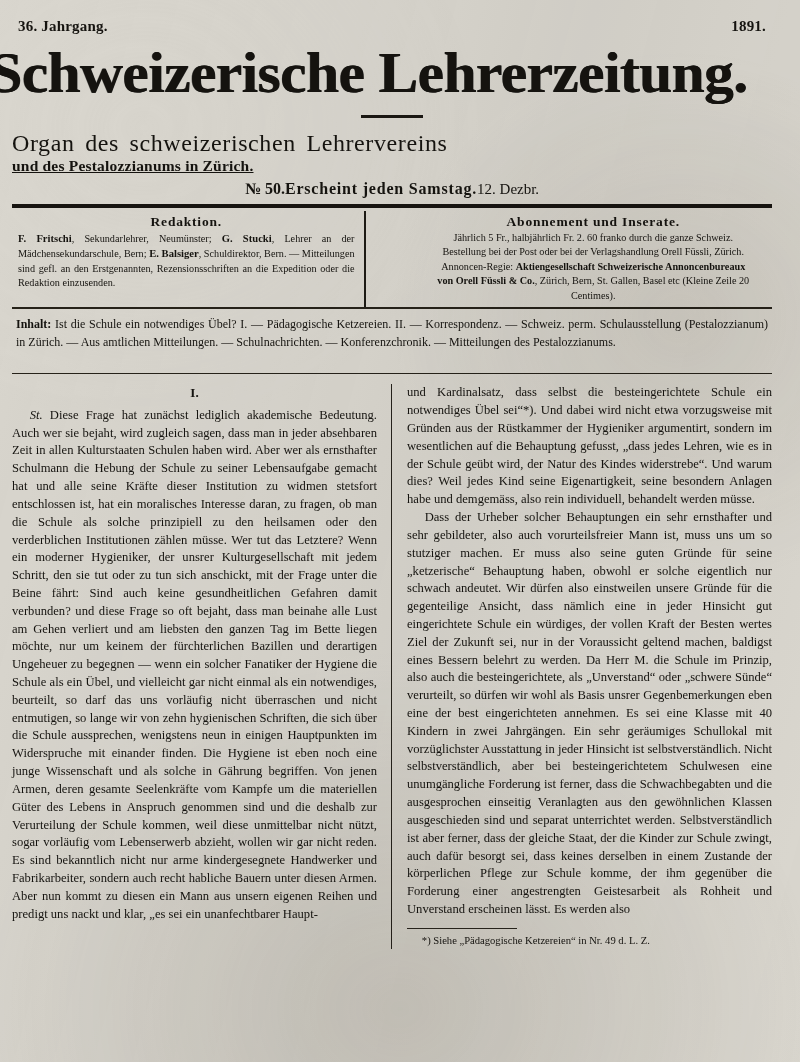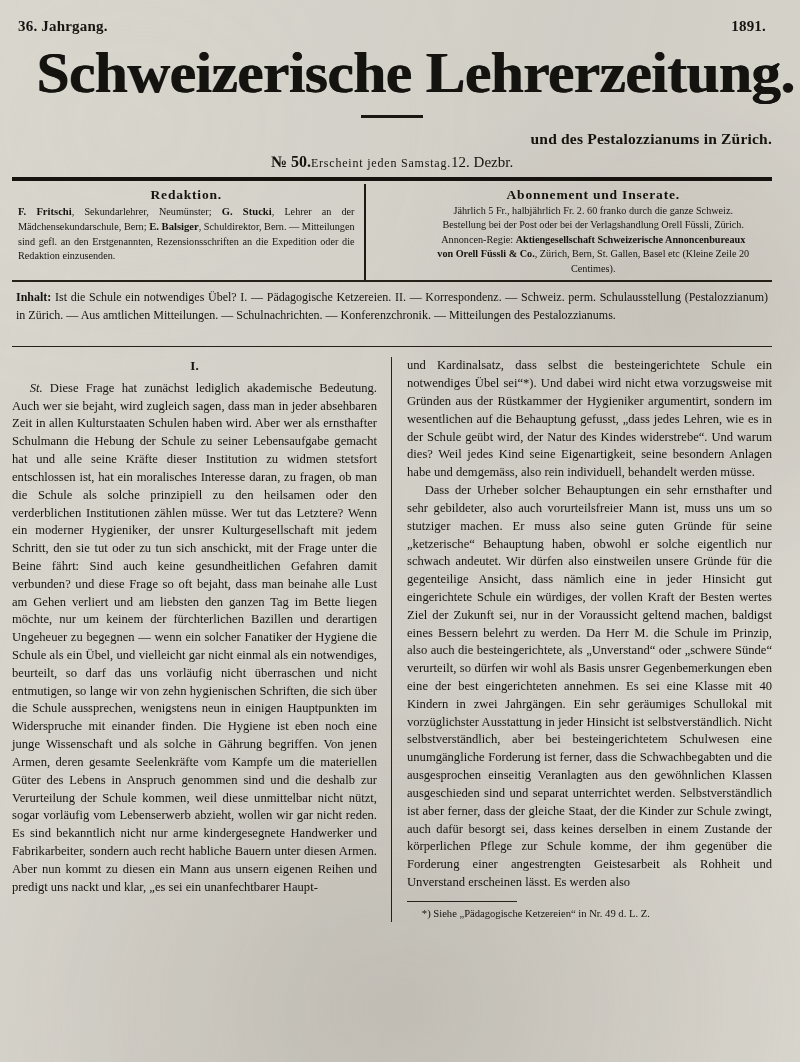--- a/index.html
+++ b/index.html
@@ -46,21 +46,21 @@
     display: flex;
     justify-content: space-between;
     align-items: baseline;
     font-family: "Liberation Serif", serif;
     font-weight: bold;
     font-size: 15px;
     letter-spacing: 0.2px;
     padding: 0 6px;
   }
   .masthead {
-    text-align: right;
+    text-align: left;
     margin-top: 10px;
   }
   .masthead-title {
     font-family: "Liberation Serif", "DejaVu Serif", serif;
     font-weight: bold;
     font-size: 56px;
     line-height: 1.0;
     letter-spacing: -0.5px;
     transform: scaleX(1.06);
     text-shadow: 0.5px 0 0 rgba(0,0,0,0.85), -0.4px 0 0 rgba(0,0,0,0.5);
@@ -73,33 +73,33 @@
   }
   .organ {
     font-size: 24px;
     letter-spacing: 0.6px;
     word-spacing: 4px;
     margin-top: 2px;
   }
   .pestalozzi {
     font-size: 15.5px;
     font-weight: bold;
-    margin-top: 7px;
     letter-spacing: 0.2px;
+    text-decoration: underline;
   }
   .issue-row {
     display: flex;
     justify-content: center;
     align-items: baseline;
     margin-top: 5px;
     padding: 0 6px;
     font-size: 15px;
   }
   .issue-no { font-weight: bold; font-size: 16px; }
-  .issue-mid { font-weight: normal; font-size: 12px; letter-spacing: 0.8px; }
+  .issue-mid { font-weight: bold; font-size: 16px; letter-spacing: 0.8px; }
   .issue-date { font-size: 15px; }
 
   .rule-thick {
     height: 4px;
     background: #171410;
     margin-top: 6px;
   }
   .rule-thin {
     height: 1.5px;
     background: #262219;
@@ -193,20 +193,21 @@
   <div class="inner">
 
     <div class="issueline">
       <span>36. Jahrgang.</span>
       <span>1891.</span>
     </div>
 
     <div class="masthead">
       <div class="masthead-title">Schweizerische Lehrerzeitung.</div>
       <div class="rule-short"></div>
+      <div class="organ">Organ des schweizerischen Lehrervereins</div>
       <div class="pestalozzi">und des Pestalozzianums in Zürich.</div>
     </div>
 
     <div class="issue-row">
       <span class="issue-no">№ 50.</span>
       <span class="issue-mid">Erscheint jeden Samstag.</span>
       <span class="issue-date">12. Dezbr.</span>
     </div>
 
     <div class="rule-thick"></div>

